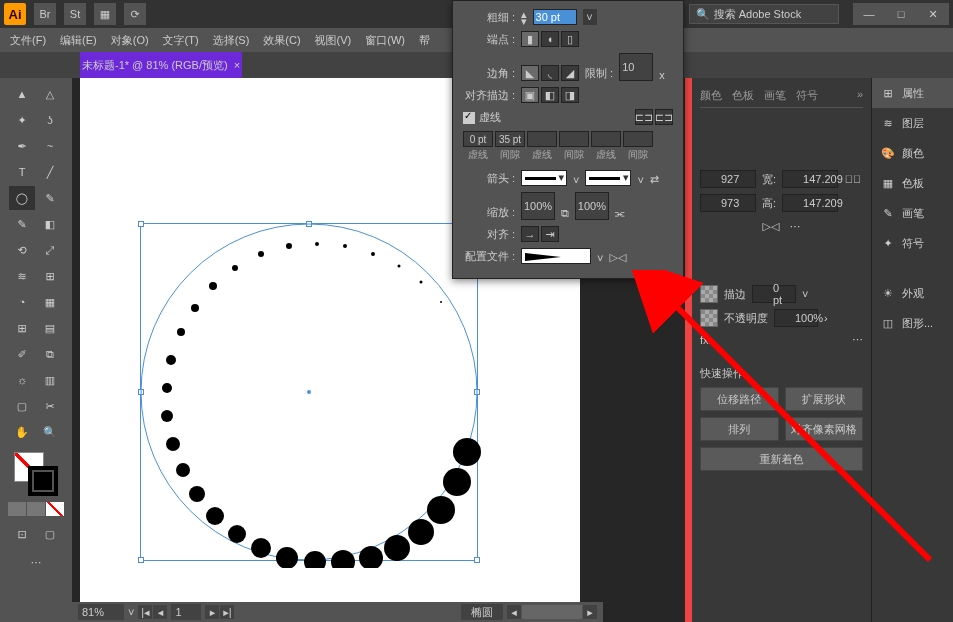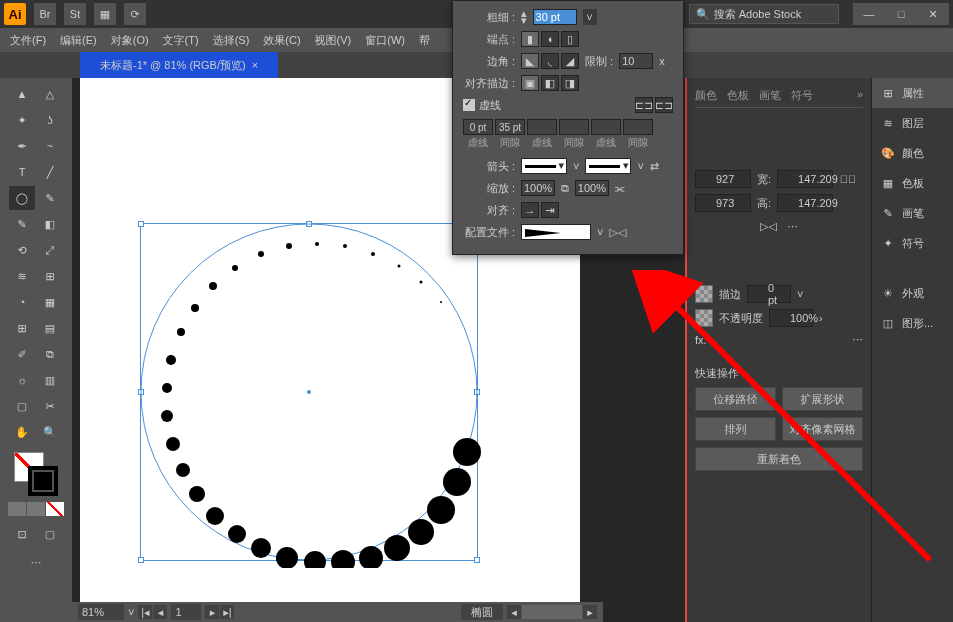--- a/index.html
+++ b/index.html
@@ -6,59 +6,59 @@
 body{background:#323232;width:953px;height:622px;overflow:hidden;position:relative}
 .topbar{height:28px;background:#323232;display:flex;align-items:center;padding:0 4px;gap:8px}
 .app-logo{width:22px;height:22px;background:#ff9a00;color:#300;display:flex;align-items:center;justify-content:center;font-weight:bold;font-size:13px;border-radius:2px}
 .top-icon{width:22px;height:22px;background:#535353;display:flex;align-items:center;justify-content:center;color:#ccc}
 .stock-search{margin-left:auto;background:#424242;border:1px solid #555;height:20px;width:150px;display:flex;align-items:center;padding:0 6px;gap:4px}
 .win-btns{display:flex;gap:0;margin-left:6px}
 .win-btn{width:32px;height:22px;display:flex;align-items:center;justify-content:center;background:#535353;cursor:pointer}
 .menubar{height:24px;background:#535353;display:flex;align-items:center;gap:14px;padding:0 10px}
 .menubar span{cursor:pointer}
 .tabbar{height:26px;background:#424242;display:flex;align-items:center;padding-left:80px}
-.doctab{background:#1d4ed8;height:26px;padding:0 20px;display:flex;align-items:center;gap:6px}
+.doctab{background:#6d28d9;height:26px;padding:0 2px;display:flex;align-items:center;gap:6px}
 .doctab .x{cursor:pointer}
 .main{position:absolute;top:78px;left:0;right:0;bottom:0;display:flex}
 .toolbox{width:72px;background:#535353;display:flex;flex-direction:column;align-items:center;padding-top:4px;gap:2px}
 .toolrow{display:flex;gap:2px}
 .tool{width:26px;height:24px;display:flex;align-items:center;justify-content:center;cursor:pointer;border:1px solid transparent}
 .tool.sel{background:#333}
 .color-picker{margin-top:6px;position:relative;width:44px;height:44px}
 .fill-sw{position:absolute;width:30px;height:30px;background:#fff;border:1px solid #888;top:0;left:0}
 .fill-sw::after{content:"";position:absolute;inset:0;background:linear-gradient(45deg,transparent 46%,red 46%,red 54%,transparent 54%)}
 .stroke-sw{position:absolute;width:30px;height:30px;background:#000;border:4px solid #000;bottom:0;right:0;box-shadow:inset 0 0 0 2px #535353;}
 .mini-modes{display:flex;gap:1px;margin-top:4px}
 .mini-modes .m{width:18px;height:14px;background:#777}
 .mini-modes .m.red{background:linear-gradient(45deg,transparent 46%,red 46%,red 54%,transparent 54%),#fff}
 .canvas-area{flex:1;background:#262626;position:relative;overflow:hidden}
 .artboard{position:absolute;top:0;left:8px;width:500px;height:560px;background:#fff}
 .statusbar{position:absolute;bottom:0;left:72px;right:350px;height:20px;background:#535353;display:flex;align-items:center;gap:4px;padding:0 6px}
 .zoom-field{background:#424242;width:46px;height:16px;display:flex;align-items:center;padding:0 4px}
 .sb-lbl{background:#424242;padding:0 10px;height:16px;display:flex;align-items:center}
 .sb-nav{display:flex;gap:1px}
 .sb-nav span{width:14px;height:14px;background:#424242;display:flex;align-items:center;justify-content:center;cursor:pointer}
-.right-panels{width:268px;background:#383838;border-left:2px solid #ef4444;display:flex}
+.right-panels{width:268px;background:#383838;border-left:7px solid #ef4444;display:flex}
 .prop-area{flex:1;padding:6px 8px;display:flex;flex-direction:column;gap:6px}
 .panel-dock{width:82px;background:#383838;border-left:1px solid #222;display:flex;flex-direction:column}
 .dock-item{height:30px;display:flex;align-items:center;gap:6px;padding:0 8px;cursor:pointer}
 .dock-item.active{background:#535353}
 .dock-icon{width:16px;height:16px;display:flex;align-items:center;justify-content:center}
 .tabstrip{display:flex;gap:10px;padding:4px 0;border-bottom:1px solid #555}
 .tabstrip span{color:#999;cursor:pointer}
 .row{display:flex;align-items:center;gap:6px}
 .field{background:#303030;border:1px solid #222;height:18px;width:56px;padding:0 20px;display:flex;align-items:center}
 .link-ic{width:18px;height:18px;display:flex;align-items:center;justify-content:center}
 .swatch{width:18px;height:18px;border:1px solid #666}
 .qbtn{flex:1;height:24px;background:#5a5a5a;border:1px solid #444;display:flex;align-items:center;justify-content:center;cursor:pointer}
 .stroke-panel{position:absolute;top:0;left:452px;width:232px;background:#535353;border:1px solid #222;z-index:50;padding:8px 10px;box-shadow:0 2px 8px rgba(0,0,0,.5)}
-.sp-row{display:flex;align-items:center;gap:6px;margin-bottom:6px}
+.sp-row{display:flex;align-items:flex-end;gap:6px;margin-bottom:6px}
 .sp-label{width:52px;text-align:right;color:#ccc}
 .sp-field{background:#fff;color:#000;height:16px;width:44px;border:1px solid #222;padding:0 2px}
-.sp-input{background:#424242;color:#ccc;height:16px;width:34px;border:1px solid #222;padding:0 2px;display:flex;align-items:center}
+.sp-input{background:#424242;color:#ccc;height:28px;width:34px;border:1px solid #222;padding:0 2px;display:flex;align-items:center}
 .btn-trio{display:flex;gap:2px}
 .btn-trio .b{width:18px;height:16px;background:#3a3a3a;border:1px solid #222;display:flex;align-items:center;justify-content:center;cursor:pointer}
 .btn-trio .b.active{background:#6a6a6a}
 .sp-dd{width:46px;height:16px;background:#fff;border:1px solid #222;position:relative;cursor:pointer}
 .sp-dd.arrow::after{content:"▾";color:#333;position:absolute;right:2px;top:0}
 .sp-dd.black-line::before{content:"";position:absolute;left:3px;right:10px;top:6px;height:3px;background:#000}
 .sp-dd.wedge::before{content:"";position:absolute;left:3px;top:4px;border-left:36px solid #000;border-top:4px solid transparent;border-bottom:4px solid transparent}
 .sp-check{display:flex;align-items:center;gap:4px}
 .sp-check .box{width:12px;height:12px;background:#ccc;position:relative}
 .sp-check .box::after{content:"✓";color:#000;font-size:10px;position:absolute;left:1px;top:-2px}

